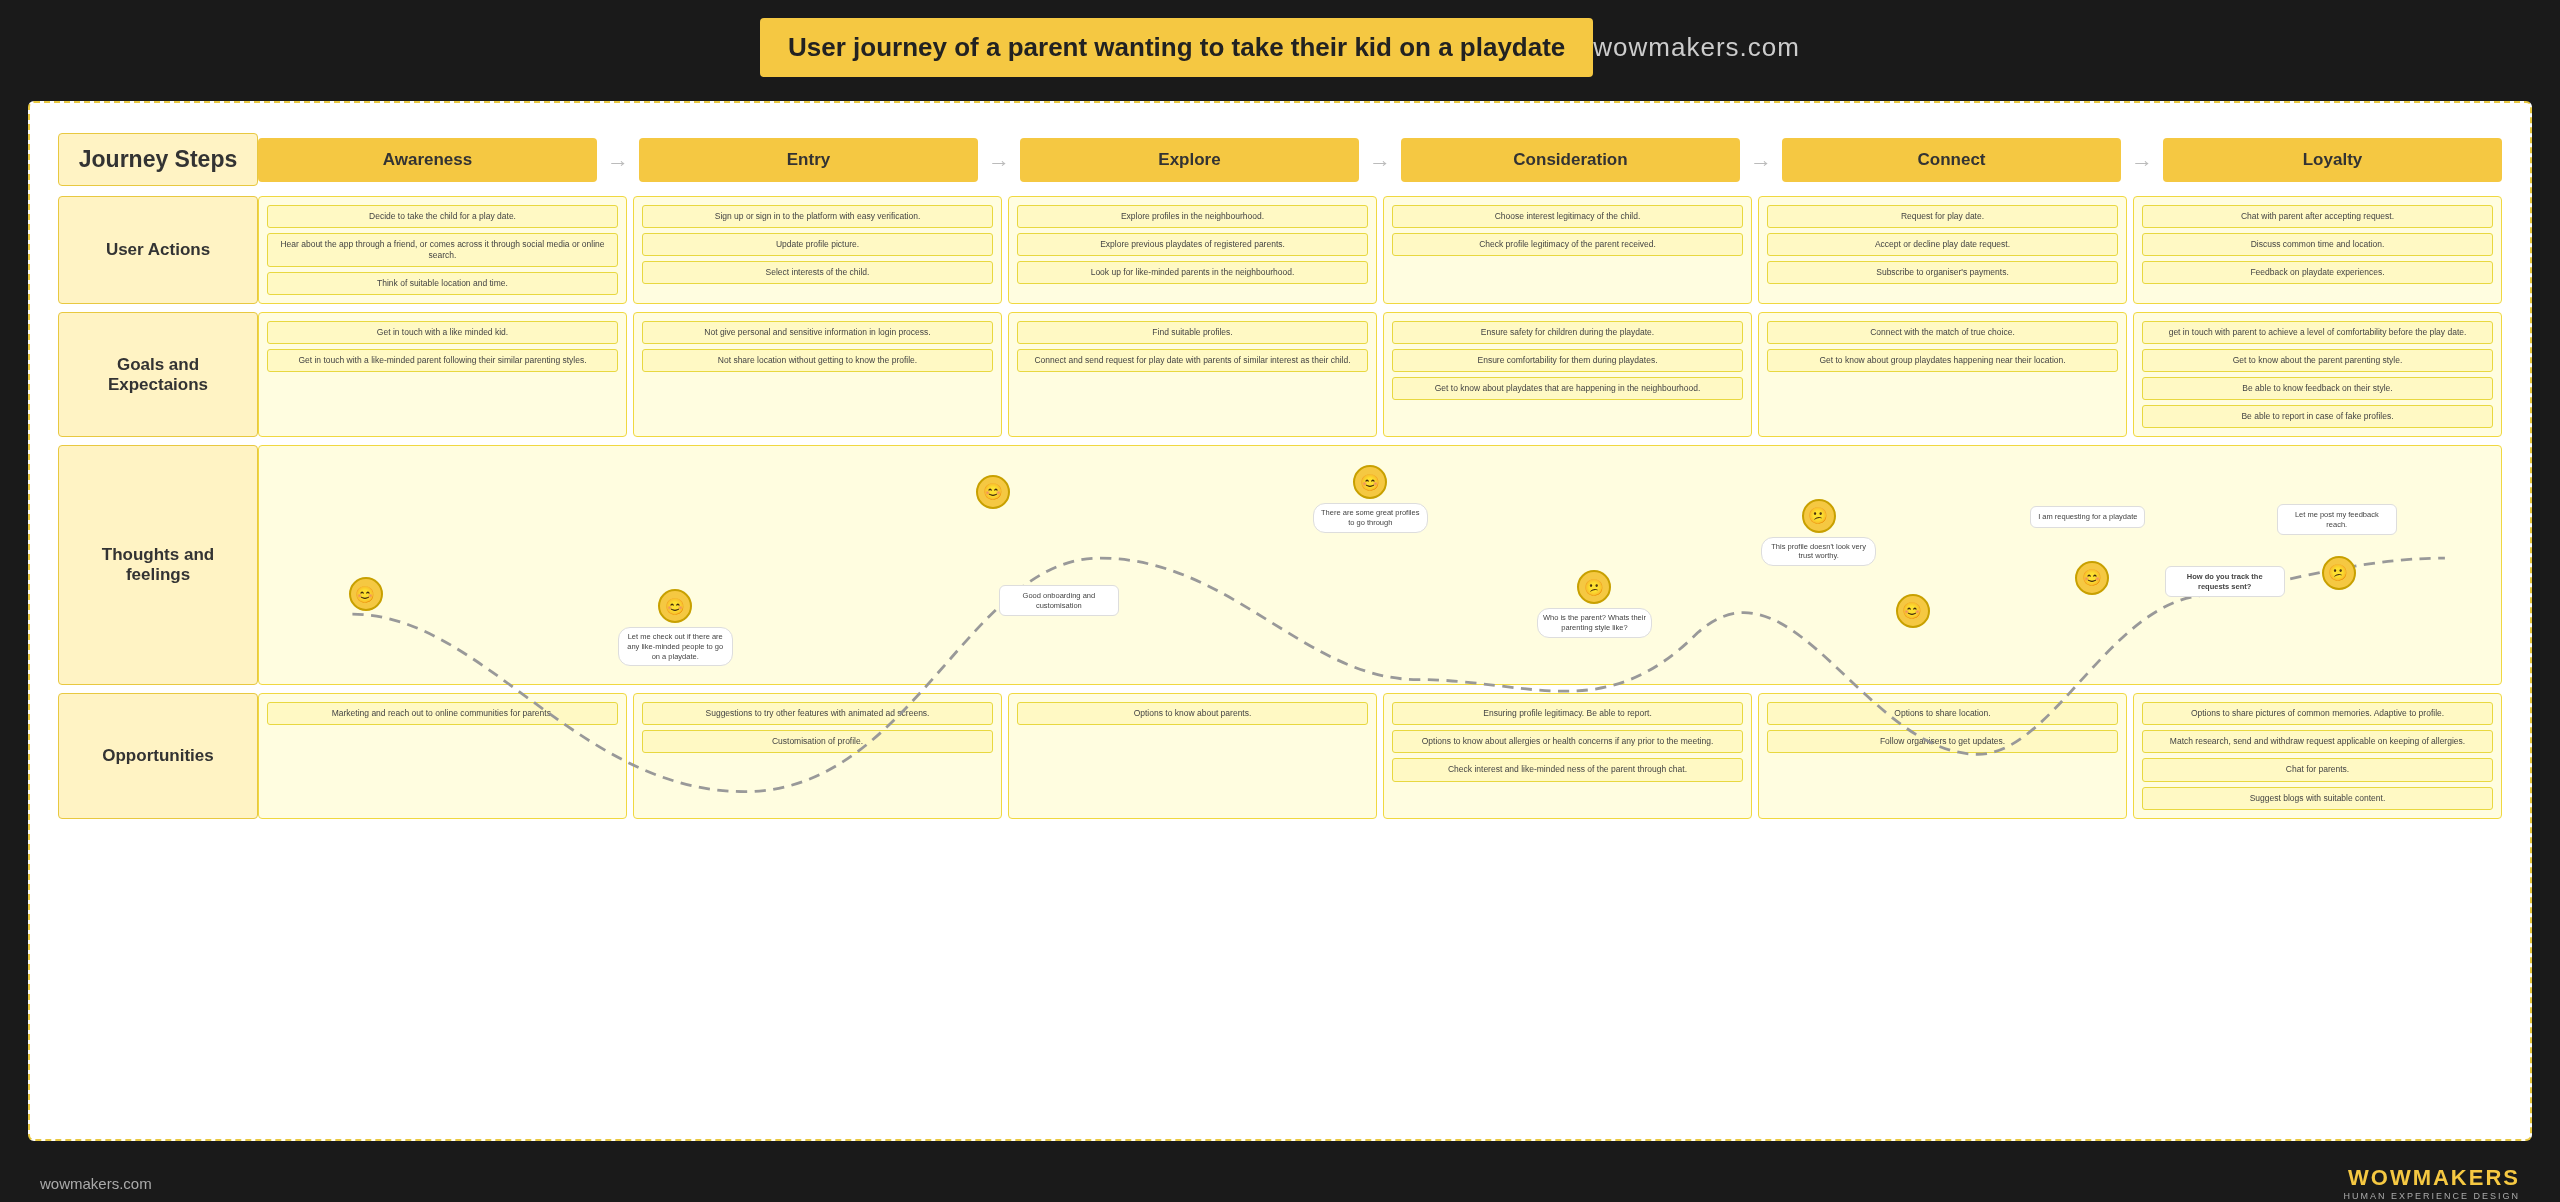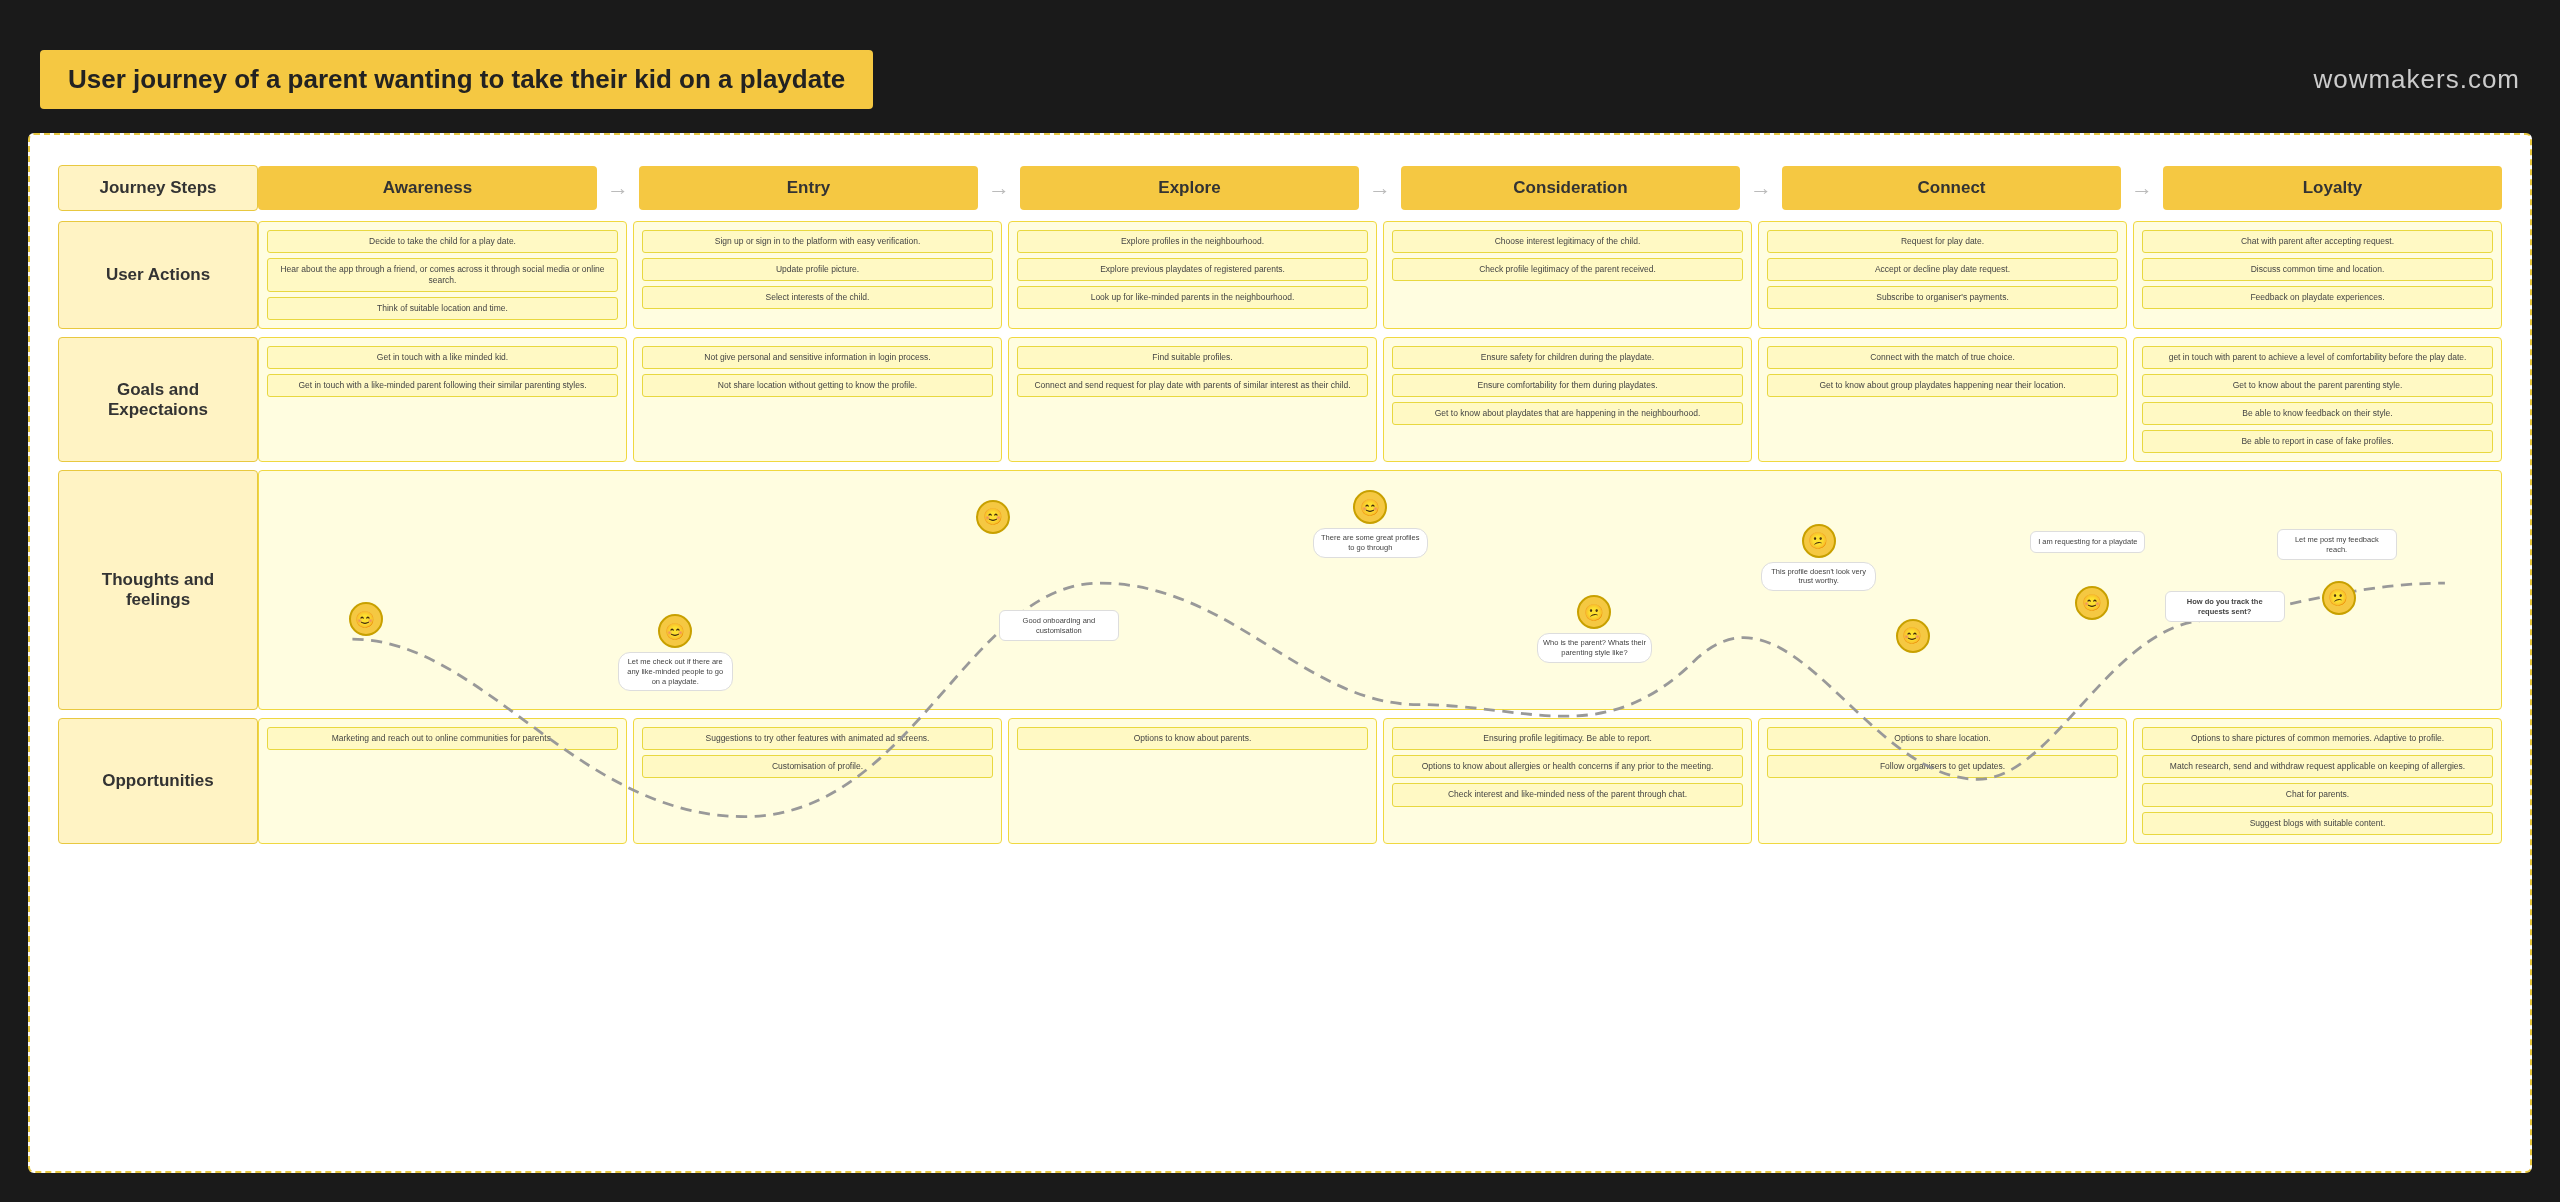--- a/index.html
+++ b/index.html
@@ -8,23 +8,22 @@
       font-family: Arial, Helvetica, sans-serif;
       width: 2560px;
       min-height: 1202px;
       overflow-x: hidden;
     }
 
     .top-bar {
       background: #1a1a1a;
       display: flex;
       align-items: center;
-      justify-content: space-between;
+      justify-content: center;
       padding: 18px 40px 10px 40px;
-      margin-top: 32px;
     }
 
     .title-box {
       background: #f5c842;
       padding: 14px 28px;
       border-radius: 4px;
       font-size: 26px;
       font-weight: 600;
       color: #222;
       max-width: 880px;
@@ -84,21 +83,21 @@
       display: flex;
       align-items: center;
       margin: 0 0 10px 0;
     }
 
     .header-label {
       background: #fff3c4;
       border: 1.5px solid #e8c840;
       border-radius: 4px;
       text-align: center;
-      font-size: 17px;
+      font-size: 23px;
       font-weight: 600;
       color: #333;
       padding: 12px 8px;
       width: 200px;
       min-width: 200px;
     }
 
     .header-steps {
       display: flex;
       flex: 1;

